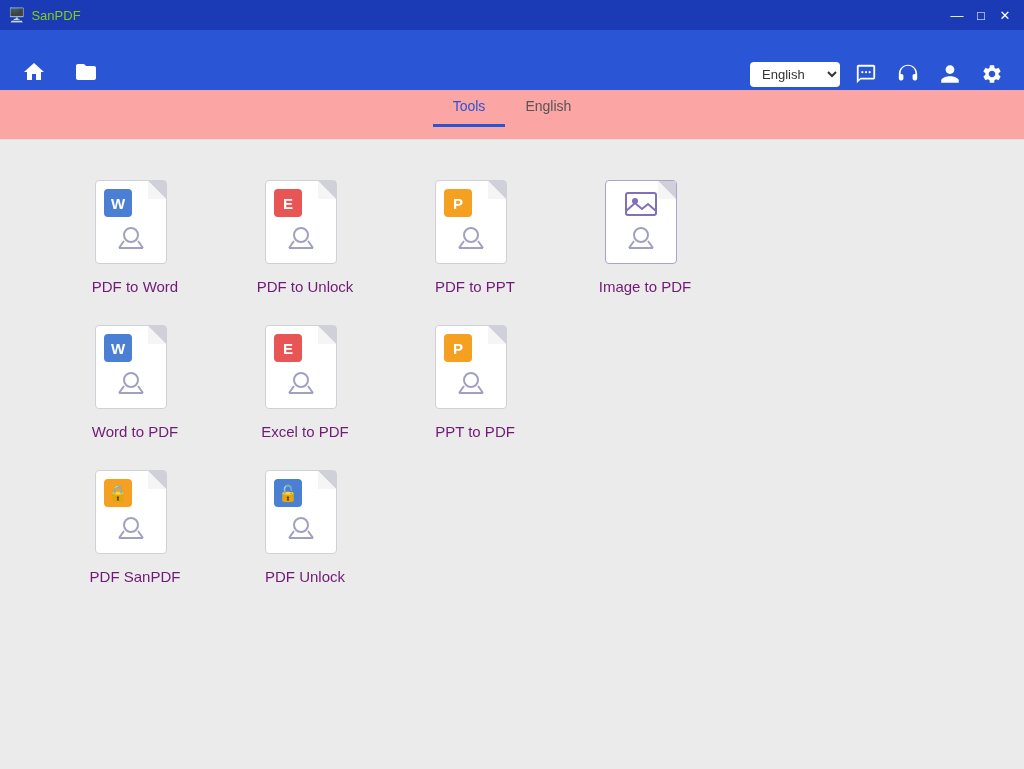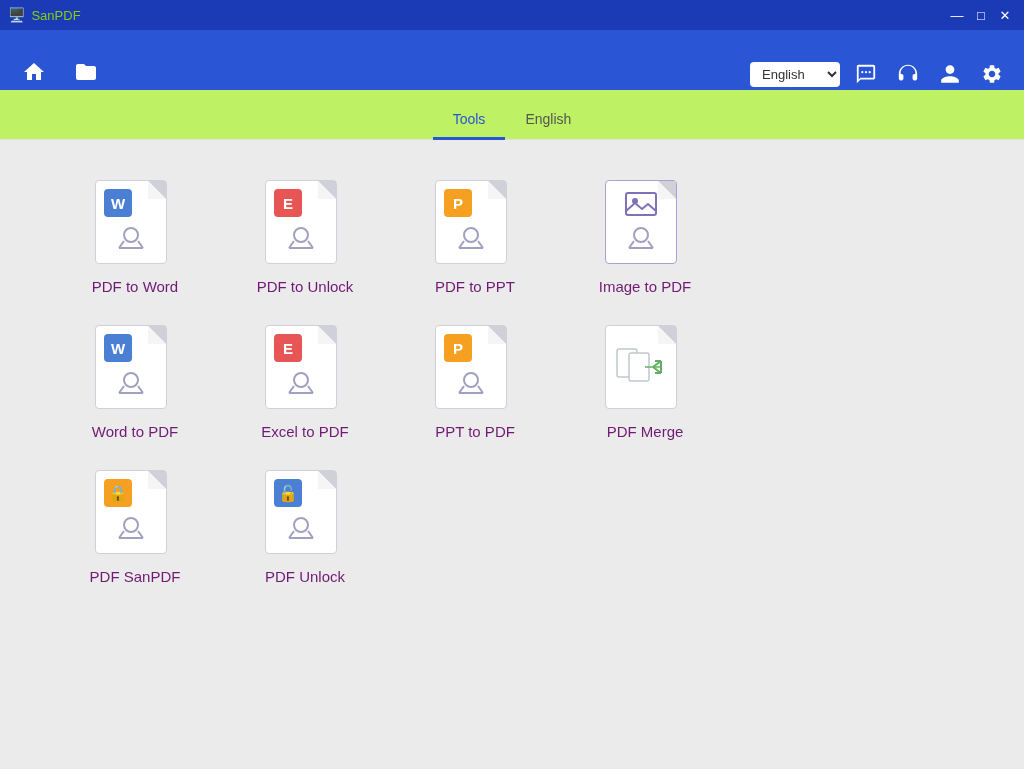--- a/index.html
+++ b/index.html
@@ -39,25 +39,25 @@
       border-radius: 4px;
       padding: 4px 8px;
       font-size: 13px;
       cursor: pointer;
       width: 90px;
     }
     .toolbar-action-btn { color: white; cursor: pointer; display: flex; align-items: center; justify-content: center; width: 32px; height: 32px; font-size: 18px; }
 
     
     #tabs {
-      background: #bef264;
+      background: #fca5a5;
       height: 50px;
       display: flex;
       align-items: flex-end;
-      padding: 0 20px;
+      padding: 13px 20px;
       border-bottom: 1px solid #e0e0e0;
       justify-content: center;
     }
     .tab {
       padding: 10px 20px;
       font-size: 14px;
       cursor: pointer;
       color: #555;
       border-bottom: 3px solid transparent;
       margin-bottom: -1px;
@@ -393,36 +393,20 @@
                 <line x1="24" y1="16" x2="29" y2="23" stroke="#a0a0c0" stroke-width="2"></line>
                 <line x1="5" y1="23" x2="29" y2="23" stroke="#a0a0c0" stroke-width="2"></line>
               </svg>
             </div>
           </div>
         </div>
         <span class="tool-label">PPT to PDF</span>
       </div>
 
 
-      <div class="tool-item">
-        <div class="tool-icon-wrapper">
-          <div class="split-icon-area">
-            <svg width="52" height="44" viewBox="0 0 52 44">
-
-              <rect x="2" y="4" width="20" height="28" rx="2" fill="none" stroke="#c0c8d0" stroke-width="1.5"></rect>
-              <rect x="14" y="8" width="20" height="28" rx="2" fill="white" stroke="#c0c8d0" stroke-width="1.5"></rect>
-
-              <path d="M38 22 L46 16 M46 16 L46 22 M46 16 L40 16" stroke="#60b060" stroke-width="2" fill="none"></path>
-              <path d="M38 22 L46 28 M46 28 L46 22 M46 28 L40 28" stroke="#60b060" stroke-width="2" fill="none"></path>
-              <line x1="30" y1="22" x2="46" y2="22" stroke="#60b060" stroke-width="1.5"></line>
-            </svg>
-          </div>
-        </div>
-        <span class="tool-label">PDF Merge</span>
-      </div>
     </div>
 
     <div class="tools-row">
 
       <div class="tool-item">
         <div class="tool-icon-wrapper">
           <div class="doc-shape">
             <div class="doc-badge" style="background:#f5a020; font-size:16px;">🔒</div>
             <div class="pdf-acrobat">
               <svg width="34" height="26" viewBox="0 0 34 26">

